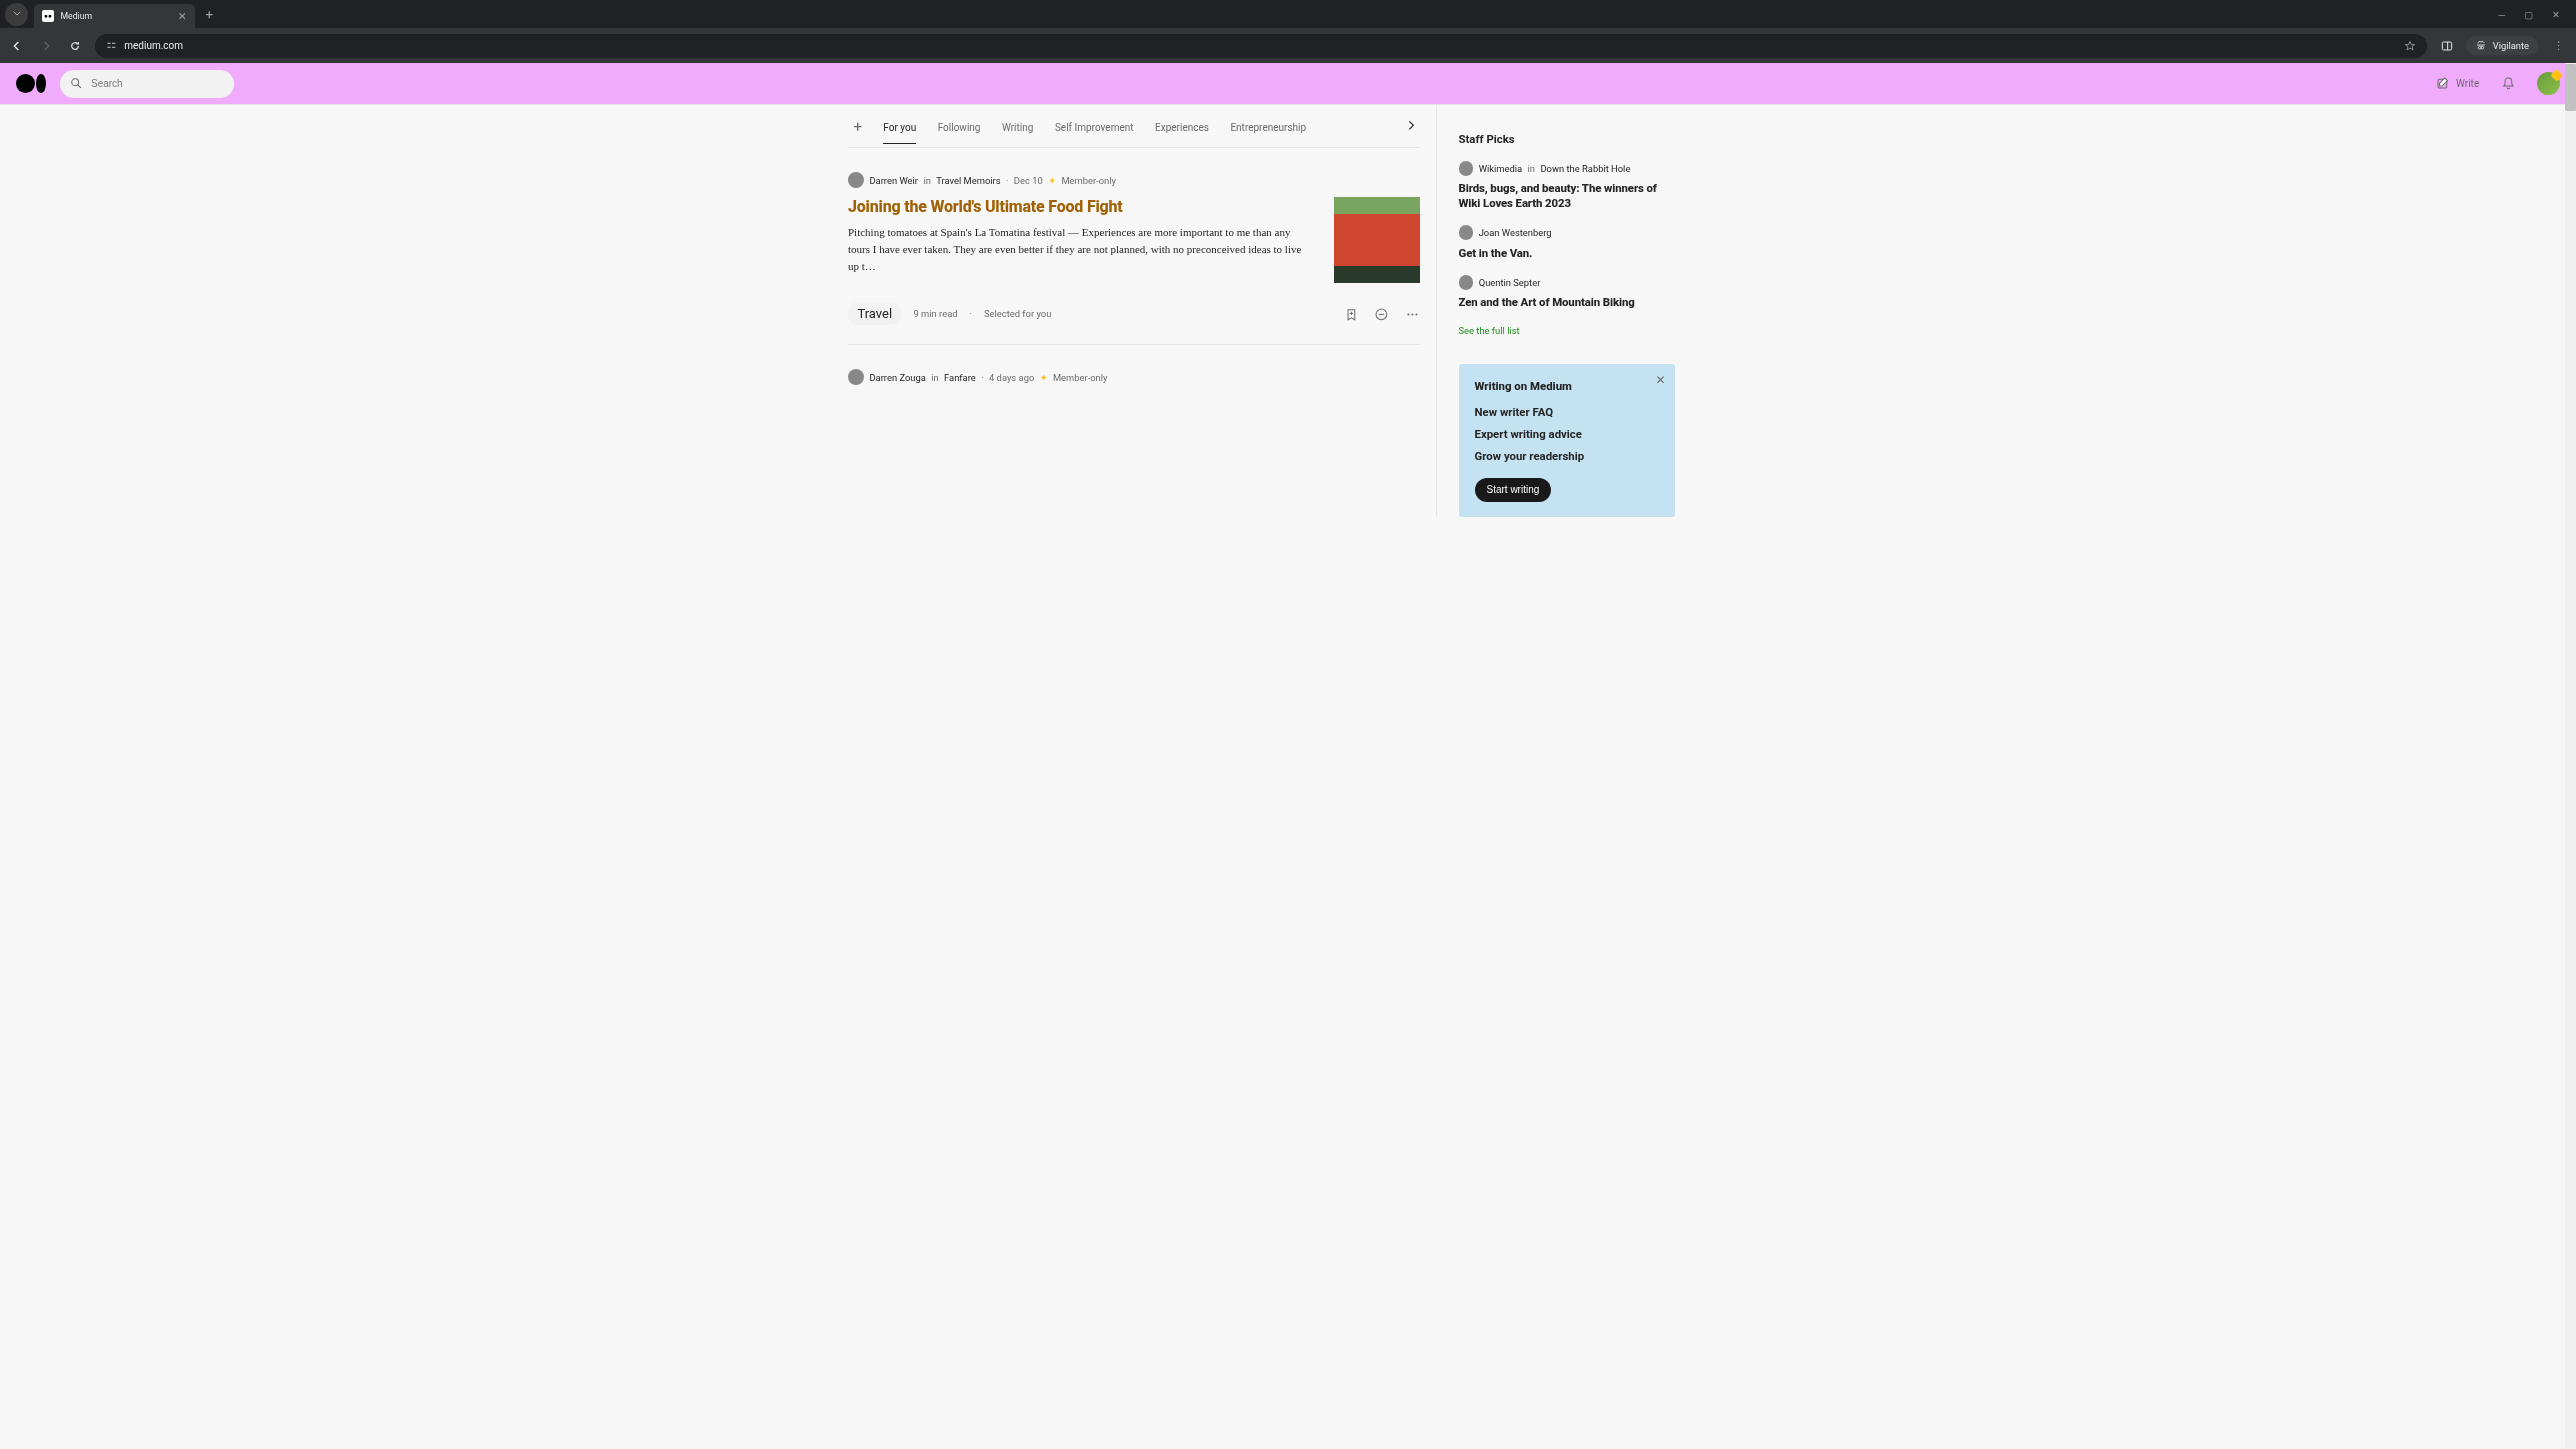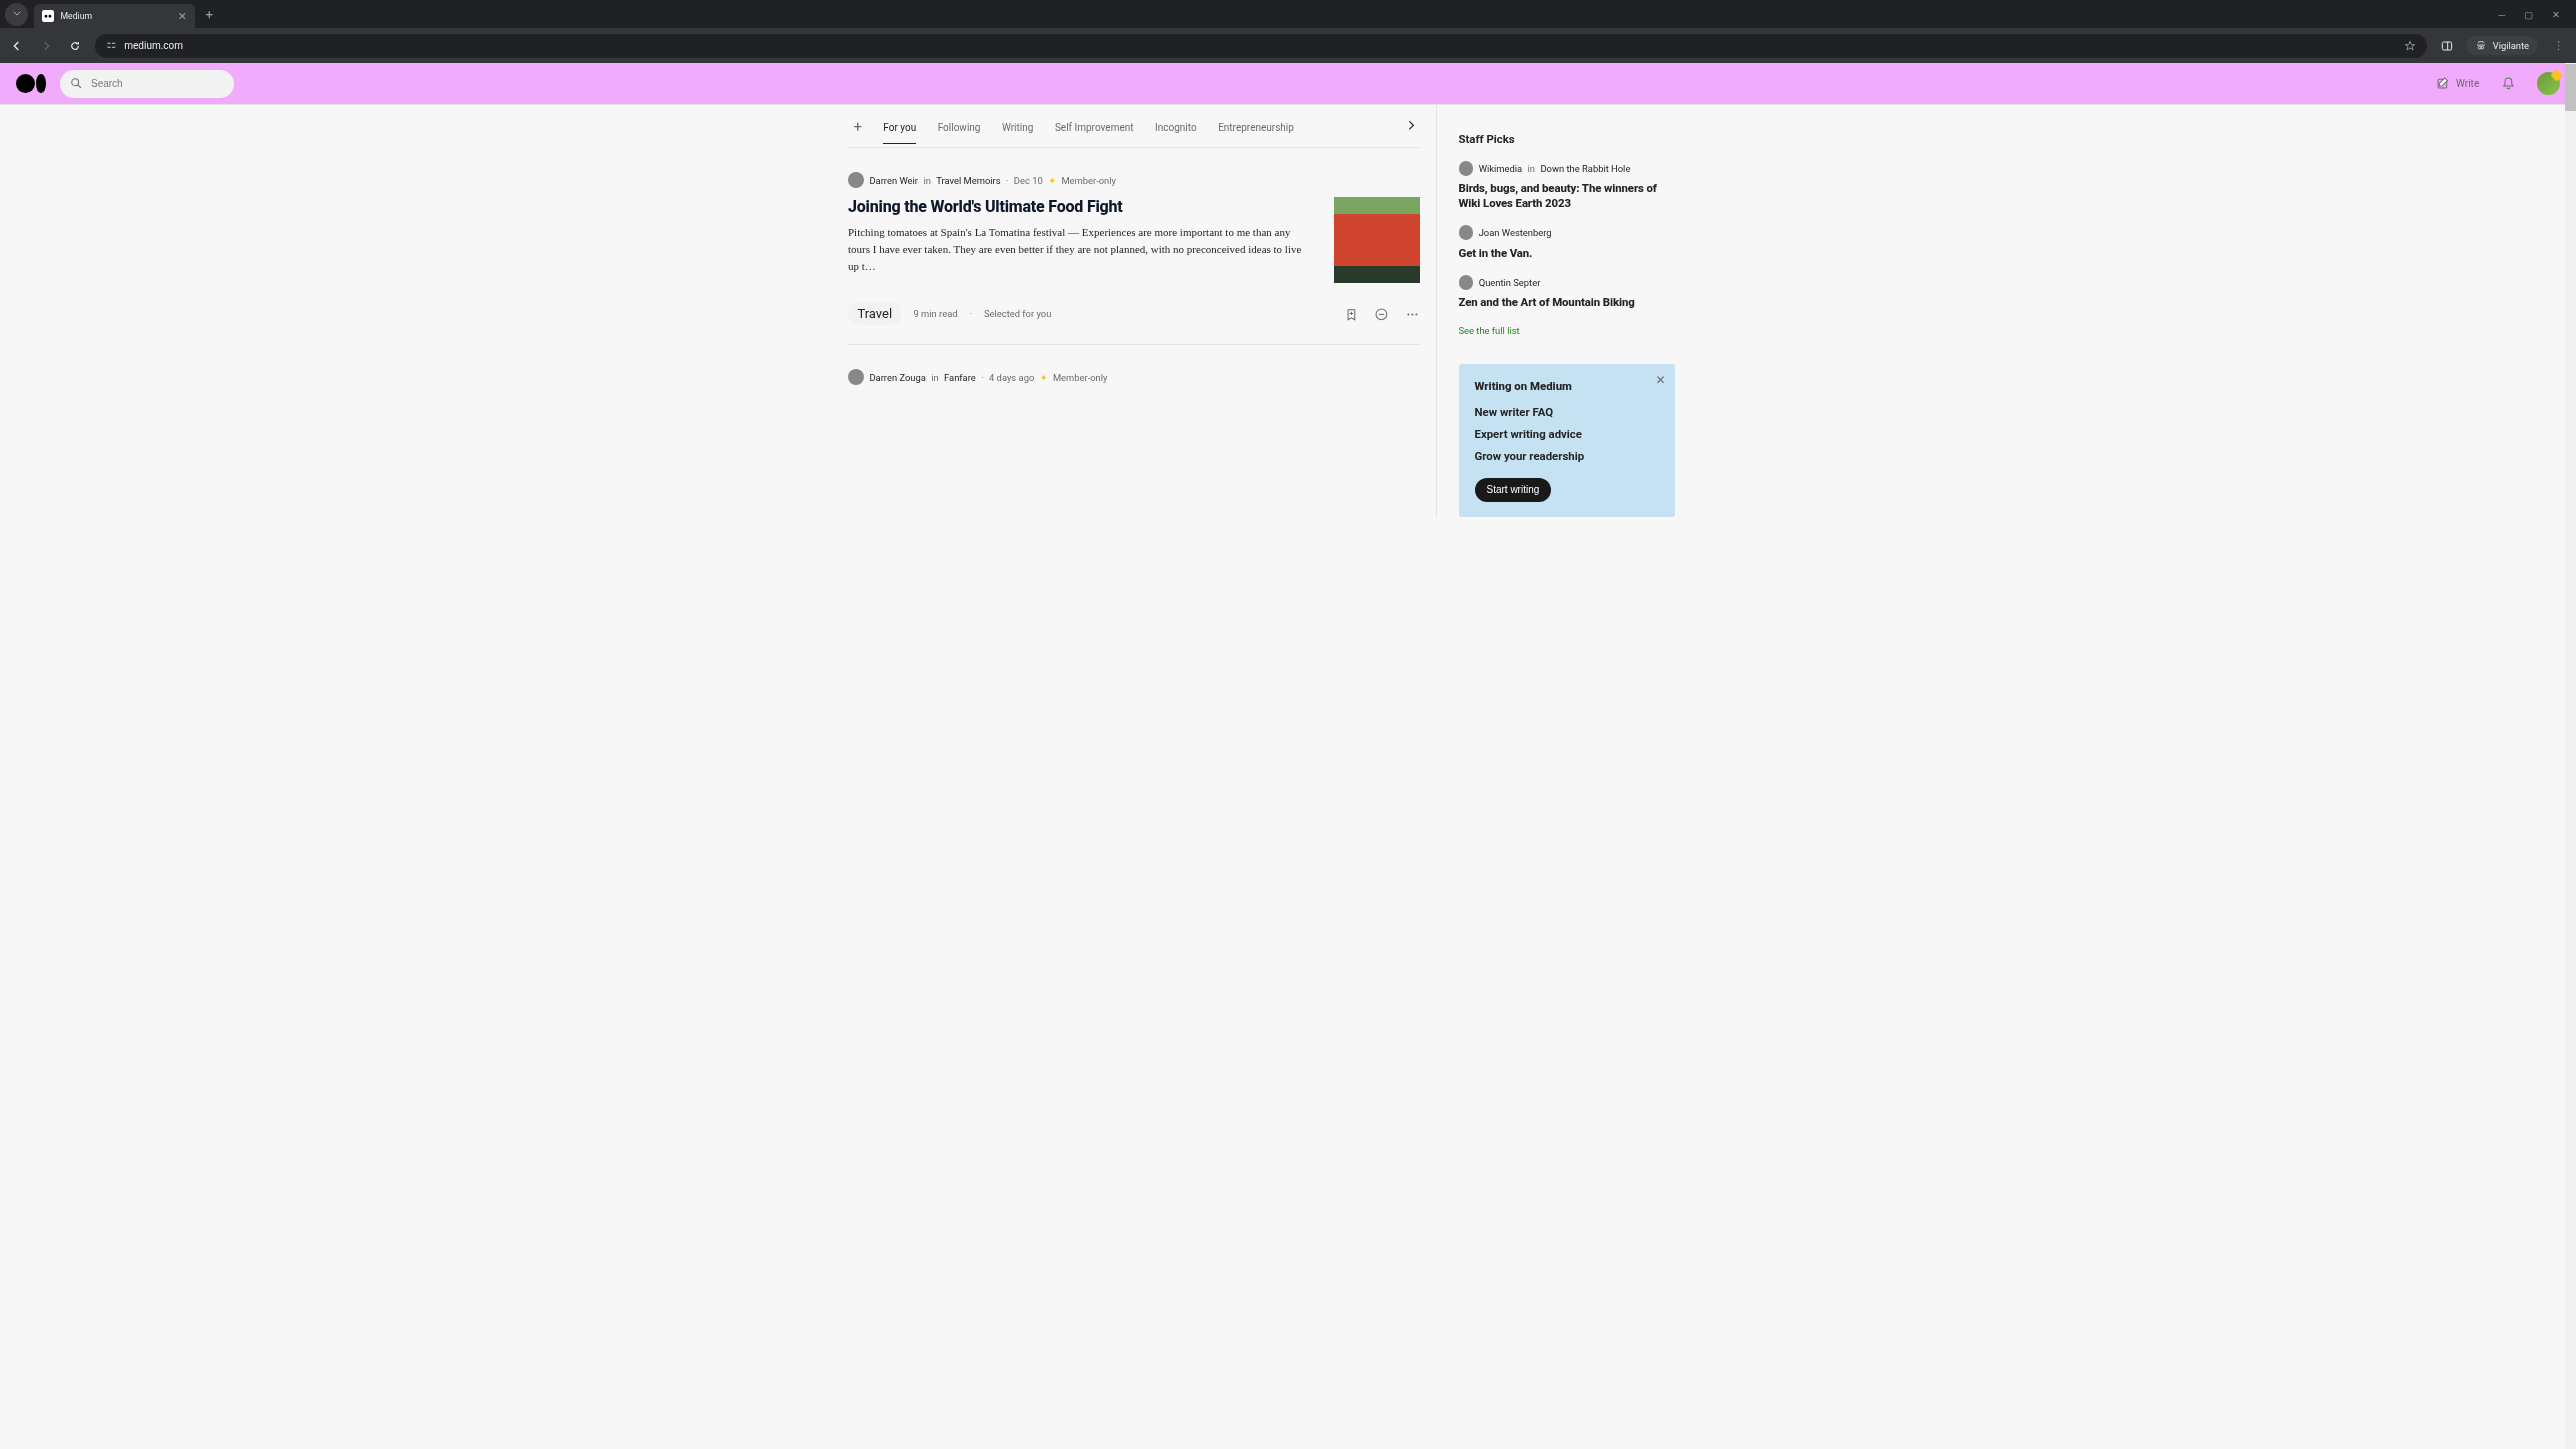--- a/index.html
+++ b/index.html
@@ -52,21 +52,21 @@
 .byline { display: flex; align-items: center; gap: 5.4px; font-size: 9.4px; color: #242424; margin-bottom: 9.4px; flex-wrap: wrap; }
 .by-avatar { width: 16px; height: 16px; border-radius: 50%; background: #888; }
 .by-author { cursor:pointer; }
 .by-pub { cursor:pointer; }
 .by-in, .by-dot { color: #6b6b6b; }
 .by-date { color: #6b6b6b; }
 .member-star { color: #ffc017; font-size: 9.4px; }
 .member-only { color: #6b6b6b; }
 .article-body { display: flex; gap: 32px; }
 .article-text { flex: 1; }
-.article-title { font-size: 16px; font-weight: 800; color: #0f172a; margin-bottom: 6.7px; line-height: 1.25; cursor: pointer; letter-spacing: -0.2px; }
+.article-title { font-size: 16px; font-weight: 800; color: #a16207; margin-bottom: 6.7px; line-height: 1.25; cursor: pointer; letter-spacing: -0.2px; }
 .article-excerpt { font-family: Georgia, serif; font-size: 11px; color: #242424; line-height: 1.55; }
 .article-thumb { width: 86px; height: 86px; background: #333; flex-shrink: 0; }
 .thumb1 { background: linear-gradient(#7aa560 20%, #d04530 20% 80%, #2a3a2a 80%); }
 .thumb2 { background: linear-gradient(135deg, #0a0e2e 40%, #2a2a5a 40% 65%, #4a3a7a 65%); }
 
 .article-footer { display: flex; align-items: center; gap: 12px; margin-top: 19px; font-size: 9.4px; color: #6b6b6b; }
 .topic-chip { background: #f2f2f2; border-radius: 9.4px; padding: 4px 9.4px; font-size: 13px; color: #242424; cursor: pointer; }
 .footer-icons { margin-left: auto; display: flex; gap: 16px; color: #6b6b6b; }
 .footer-icons span { cursor: pointer; display:flex; }
 
@@ -192,21 +192,21 @@
   </div>
 
   <div class="content">
     <div class="main-col">
       <div class="feed-tabs">
         <span class="plus-tab">+</span>
         <span class="feed-tab active">For you</span>
         <span class="feed-tab">Following</span>
         <span class="feed-tab">Writing</span>
         <span class="feed-tab">Self Improvement</span>
-        <span class="feed-tab">Incognito</span>
+        <span class="feed-tab">Experiences</span>
         <span class="feed-tab">Entrepreneurship</span>
         <div class="fade-chevron">
             <svg width="6.7" height="10.7" viewBox="0 0 10 16">
               <path d="M2 2l6 6-6 6" stroke="#242424" stroke-width="1.8" fill="none"></path>
             </svg>
           </div>
       </div>
 
       <div class="article">
         <div class="byline">

